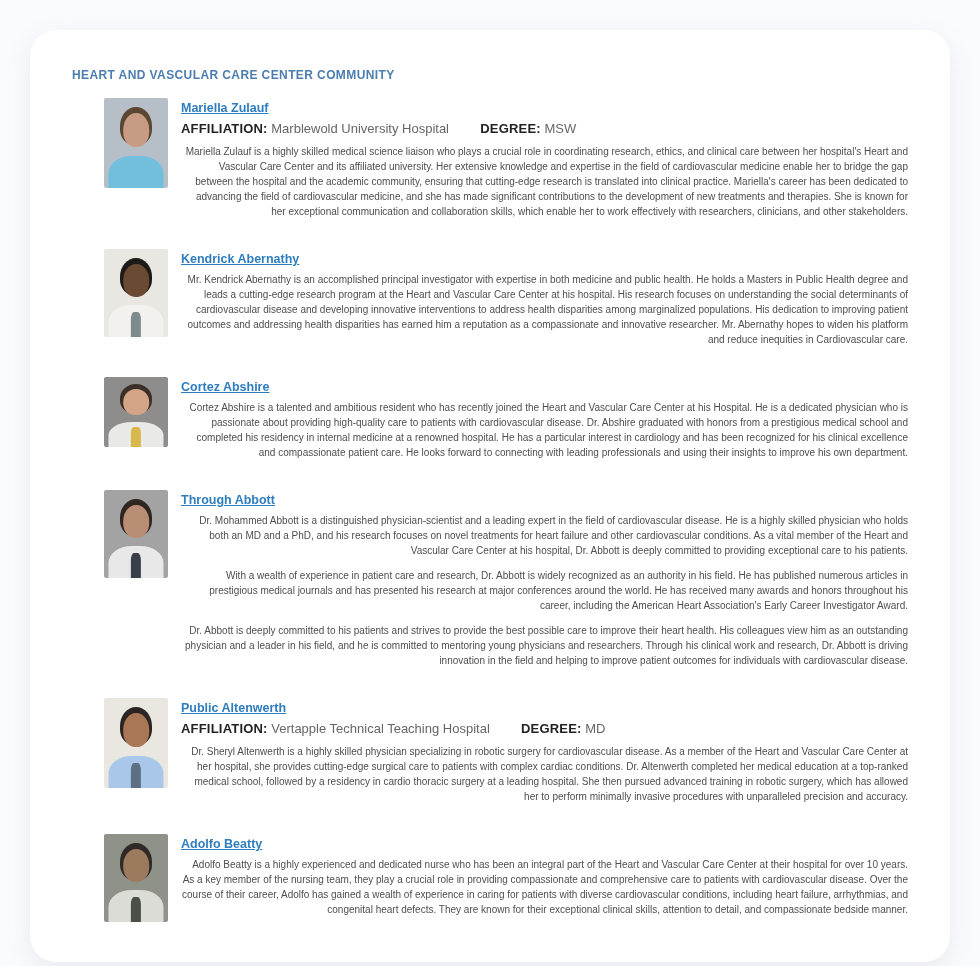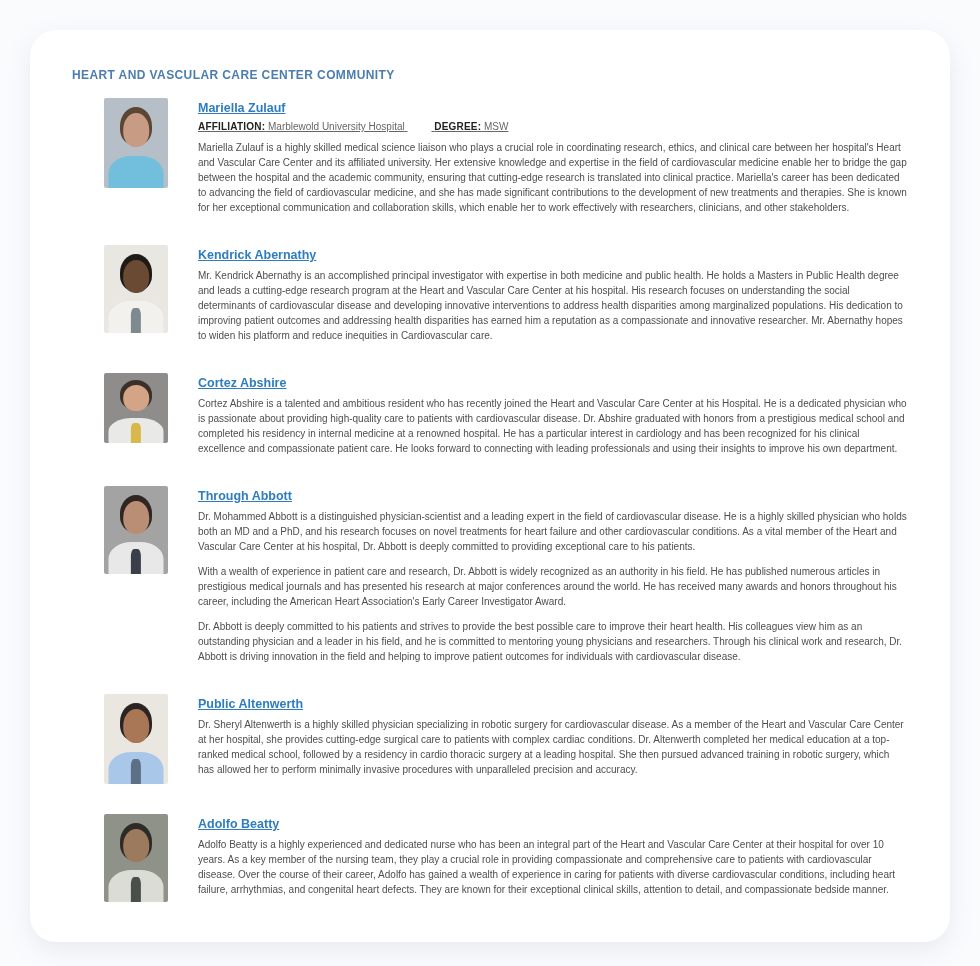--- a/index.html
+++ b/index.html
@@ -19,21 +19,21 @@
   }
   .page-title {
     font-size:12px;
     font-weight:600;
     letter-spacing:0.4px;
     color:#4c7db0;
     margin-bottom:16px;
   }
   .member-row {
     display:flex;
-    gap:30px;
+    gap:13px;
     margin-bottom:30px;
     padding-left:32px;
   }
   .member-row:last-child { margin-bottom:0; }
   .portrait {
     width:64px;
     flex:0 0 64px;
     border-radius:2px;
     position:relative;
     overflow:hidden;
@@ -67,37 +67,37 @@
   .member-name {
     display:inline-block;
     font-size:12.5px;
     font-weight:700;
     color:#2e7dbf;
     text-decoration:underline;
     cursor:pointer;
     margin-bottom:6px;
   }
   .meta-line {
-    font-size:10px;
+    font-size:13px;
     margin-bottom:8px;
     color:#666;
-    text-decoration:underline;
   }
   .meta-label {
     font-weight:700;
     color:#222222;
     letter-spacing:0.2px;
   }
   .meta-value { color:#666666; }
   .meta-gap { display:inline-block; width:24px; }
   .bio p {
     font-size:10px;
     line-height:15px;
     color:#4e4e4e;
     margin-bottom:10px;
+    text-align:right;
   }
   .bio p:last-child { margin-bottom:0; }
 </style>
 </head>
 <body>
 
 <div class="card">
   <h1 class="page-title">HEART AND VASCULAR CARE CENTER COMMUNITY</h1>
   <div id="member-list">
   <div class="member-row">
@@ -171,20 +171,27 @@
 
   <div class="member-row">
     <div class="portrait" title="smiling woman with short dark curly hair in light blue scrubs" style="--bg: #eae7e0; --skin: #a97756; --hair: #2b2422; --shirt: #a9c7e8; --accent: #5d6f84; flex-basis: 64px; height: 90px;">
       <span class="hair"></span>
       <span class="head"></span>
       <span class="body"></span>
       <span class="accent"></span>
     </div>
     <div class="member-content">
       <a class="member-name">Public Altenwerth</a>
+      <div class="meta-line">
+        <span class="meta-label">AFFILIATION:</span>
+        <span class="meta-value"> Vertapple Technical Teaching Hospital</span>
+        <span class="meta-gap"></span>
+        <span class="meta-label">DEGREE:</span>
+        <span class="meta-value"> MD</span>
+      </div>
       <div class="bio">
             <p>Dr. Sheryl Altenwerth is a highly skilled physician specializing in robotic surgery for cardiovascular disease. As a member of the Heart and Vascular Care Center at her hospital, she provides cutting-edge surgical care to patients with complex cardiac conditions. Dr. Altenwerth completed her medical education at a top-ranked medical school, followed by a residency in cardio thoracic surgery at a leading hospital. She then pursued advanced training in robotic surgery, which has allowed her to perform minimally invasive procedures with unparalleled precision and accuracy.</p>
           </div>
     </div>
   </div>
 
   <div class="member-row">
     <div class="portrait" title="bearded man with dark hair tied back wearing light coat" style="--bg: #8e9289; --skin: #9c7a5e; --hair: #2f2a26; --shirt: #dcdcd6; --accent: #4a4f49; flex-basis: 64px; height: 88px;">
       <span class="hair"></span>
       <span class="head"></span>

